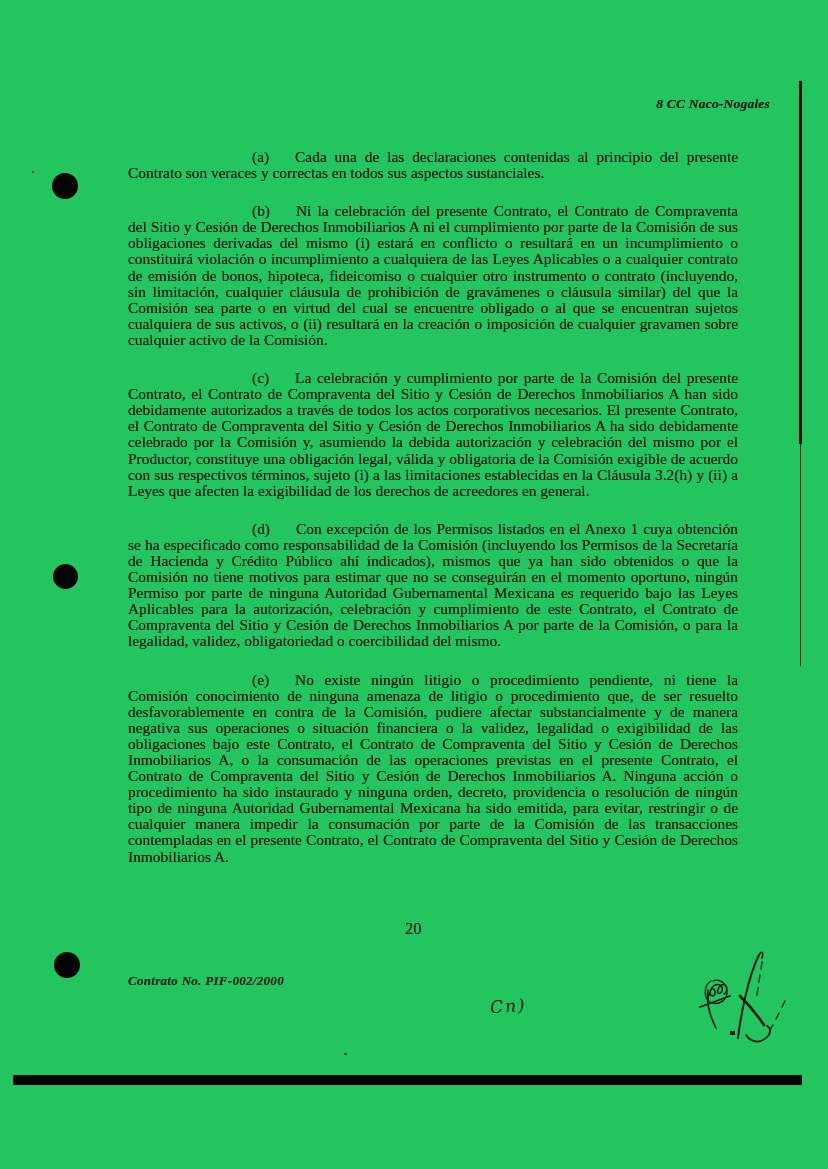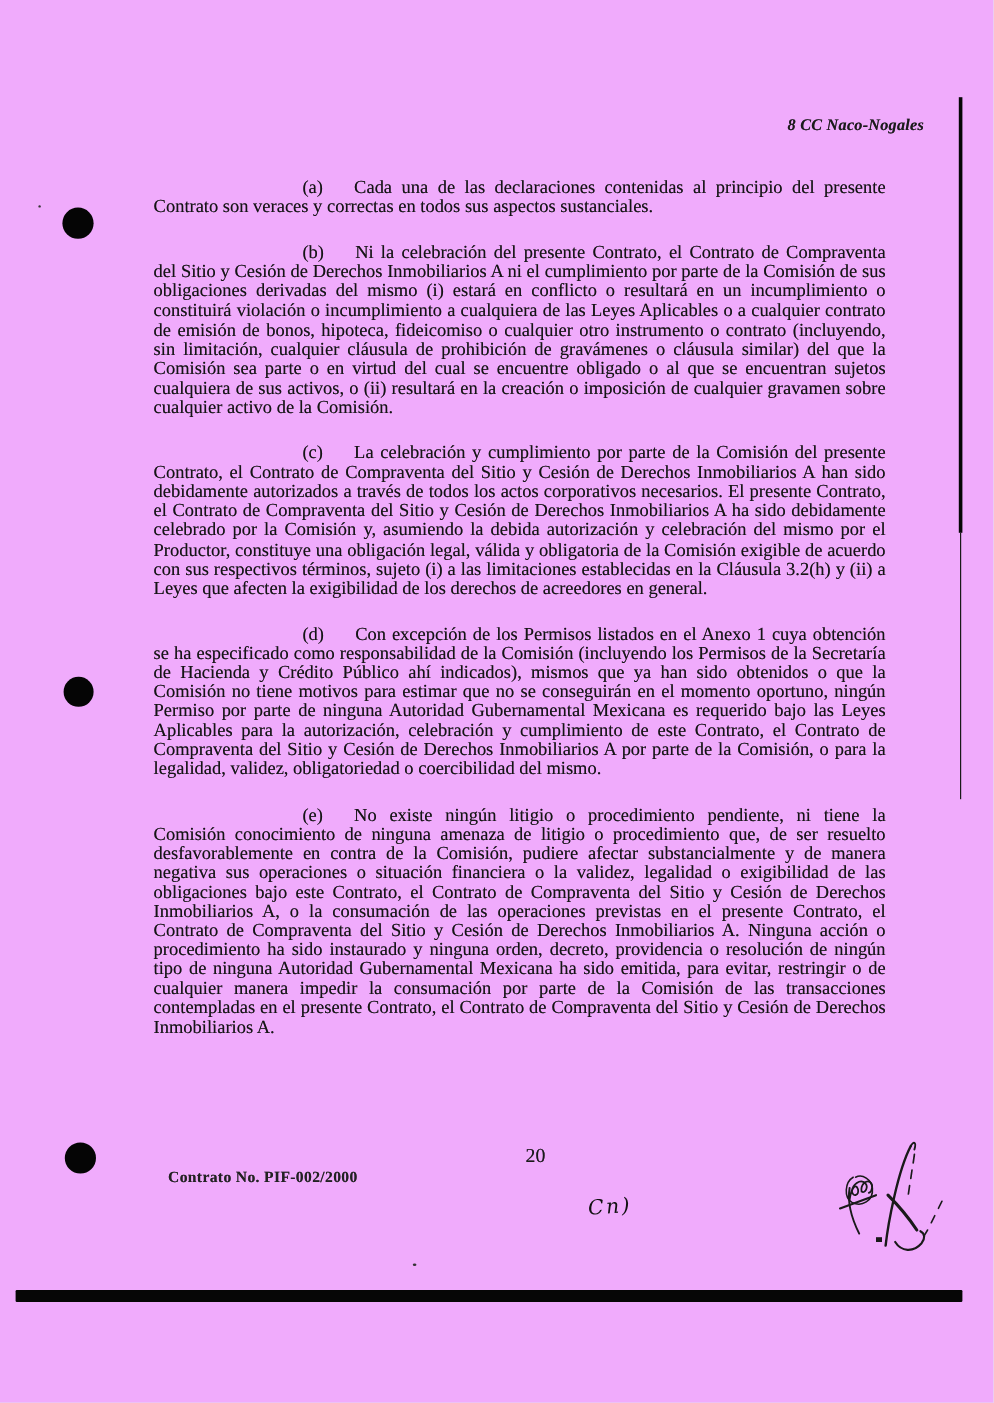--- a/index.html
+++ b/index.html
@@ -1,20 +1,20 @@
 <!DOCTYPE html>
 <html><head>
 <meta charset="utf-8">
 <style>
   html,body{margin:0;padding:0;background:#e8e8e8;}
   .page{
     position:relative;
     width:828px;height:1169px;
     margin:0 auto;
-    background:#f0abfc;
+    background:#22c55e;
     overflow:hidden;
     font-family:"Liberation Serif", serif;
     color:#151515;
   }
   
   .header-ref{
     position:absolute;top:96px;left:560px;width:210px;
     text-align:right;
     font-style:italic;font-weight:700;font-size:13.5px;
     letter-spacing:.2px;color:#1b1b1b;
@@ -24,29 +24,28 @@
   .body-text{
     position:absolute;left:128px;top:149px;width:610px;
     font-size:15.4px;line-height:16.1px;
     text-align:justify;
     text-shadow:0 0 .5px rgba(0,0,0,.5);
   }
   .para{margin:0 0 22px 0;text-indent:124px;}
   .para .marker{margin-right:26px;}
   
   .footer-contract{
-    position:absolute;left:140px;top:973px;
-    font-weight:600;font-size:13px;letter-spacing:.3px;color:#222;
+    position:absolute;left:128px;top:973px;
+    font-style:italic;font-weight:600;font-size:13px;letter-spacing:.3px;color:#222;
     text-shadow:0 0 .5px rgba(0,0,0,.5);
   }
   .footer-page{
-    position:absolute;left:405px;top:953px;
+    position:absolute;left:405px;top:919px;
     font-size:16.5px;color:#1a1a1a;
     text-shadow:0 0 .5px rgba(0,0,0,.5);
-    margin-left:33px;
   }
   .hand-note{
     position:absolute;left:490px;top:996px;
     font-family:"DejaVu Serif", serif;font-style:italic;
     font-size:17px;letter-spacing:2px;color:#111;
     transform:rotate(-4deg);
   }
   
   .hole-dot{
     position:absolute;width:26px;height:26px;border-radius:50%;

